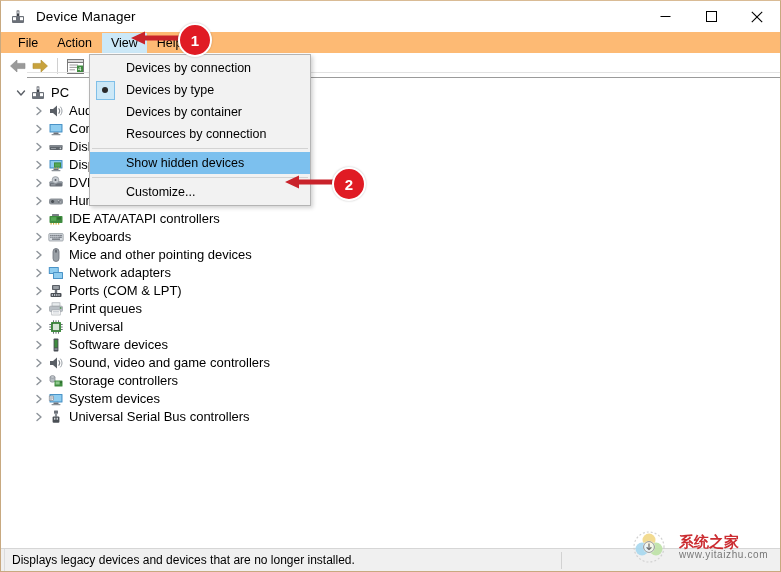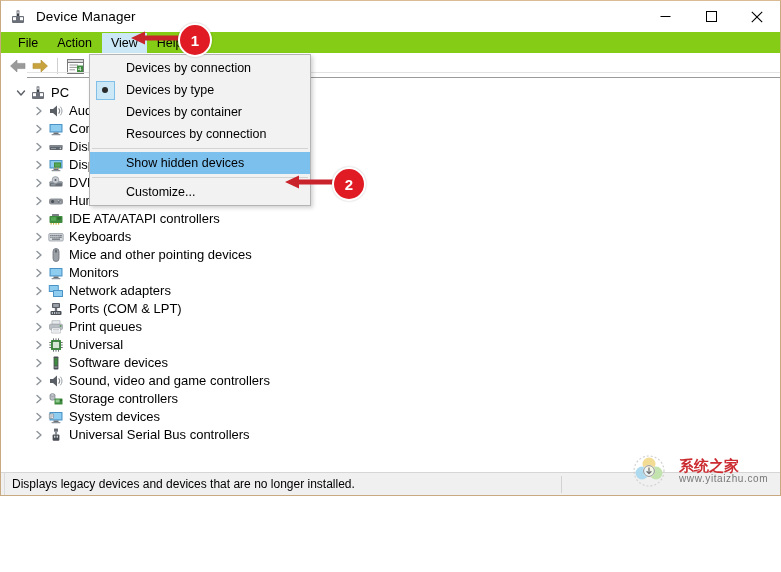--- a/index.html
+++ b/index.html
@@ -7,21 +7,21 @@
     margin: 0; padding: 0;
     width: 781px; height: 572px;
     overflow: hidden;
     font-family: "Liberation Sans", sans-serif;
     background: #ffffff;
   }
 
   #window {
     position: relative;
     width: 781px;
-    height: 496px;
+    height: 572px;
     background: #ffffff;
     border: 1px solid #c8a980;
     border-top-color: #d9bb95;
     overflow: hidden;
   }
 
   
   #titlebar {
     position: absolute;
     left: 0; top: 0;
@@ -52,21 +52,21 @@
     width: 46px; height: 31px;
     display: flex; align-items: center; justify-content: center;
     cursor: default;
   }
 
   
   #menubar {
     position: absolute;
     left: 0; top: 31px;
     width: 779px; height: 22px;
-    background: #84cc16;
+    background: #fdba74;
     display: flex;
     align-items: center;
     padding-left: 8px;
     border-bottom: 1px solid #ffffff;
   }
   .menu-item {
     font-size: 12.5px;
     color: #000000;
     padding: 3px 9px 3px 9px;
     margin-right: 1px;
@@ -538,36 +538,20 @@
           <span class="tlabel">Mice and other pointing devices</span>
         </div>
         <div class="tnode lvl1">
           <span class="chev">
             <svg width="10" height="10" viewBox="0 0 10 10">
               <path d="M3 1.5 L7 5 L3 8.5" fill="none" stroke="#8d9399" stroke-width="1.4" stroke-linecap="round" stroke-linejoin="round"></path>
             </svg>
           </span>
           <span class="ticon">
             <svg width="16" height="16" viewBox="0 0 16 16">
-              <rect x="1.5" y="3" width="13" height="8.5" rx="0.6" fill="#4a93c7"></rect>
-              <rect x="2.6" y="4" width="10.8" height="6.4" fill="#8fcdf0"></rect>
-              <rect x="5.5" y="11.5" width="5" height="1.6" fill="#6b7078"></rect>
-              <rect x="3.5" y="13.1" width="9" height="1.1" rx="0.4" fill="#8d9399"></rect>
-            </svg>
-          </span>
-          <span class="tlabel">Monitors</span>
-        </div>
-        <div class="tnode lvl1">
-          <span class="chev">
-            <svg width="10" height="10" viewBox="0 0 10 10">
-              <path d="M3 1.5 L7 5 L3 8.5" fill="none" stroke="#8d9399" stroke-width="1.4" stroke-linecap="round" stroke-linejoin="round"></path>
-            </svg>
-          </span>
-          <span class="ticon">
-            <svg width="16" height="16" viewBox="0 0 16 16">
               <rect x="0.8" y="2" width="10" height="7" rx="0.6" fill="#4a93c7"></rect>
               <rect x="1.8" y="3" width="8" height="5" fill="#8fcdf0"></rect>
               <rect x="5" y="7" width="10" height="7" rx="0.6" fill="#4a93c7"></rect>
               <rect x="6" y="8" width="8" height="5" fill="#8fcdf0"></rect>
             </svg>
           </span>
           <span class="tlabel">Network adapters</span>
         </div>
         <div class="tnode lvl1">
           <span class="chev">

